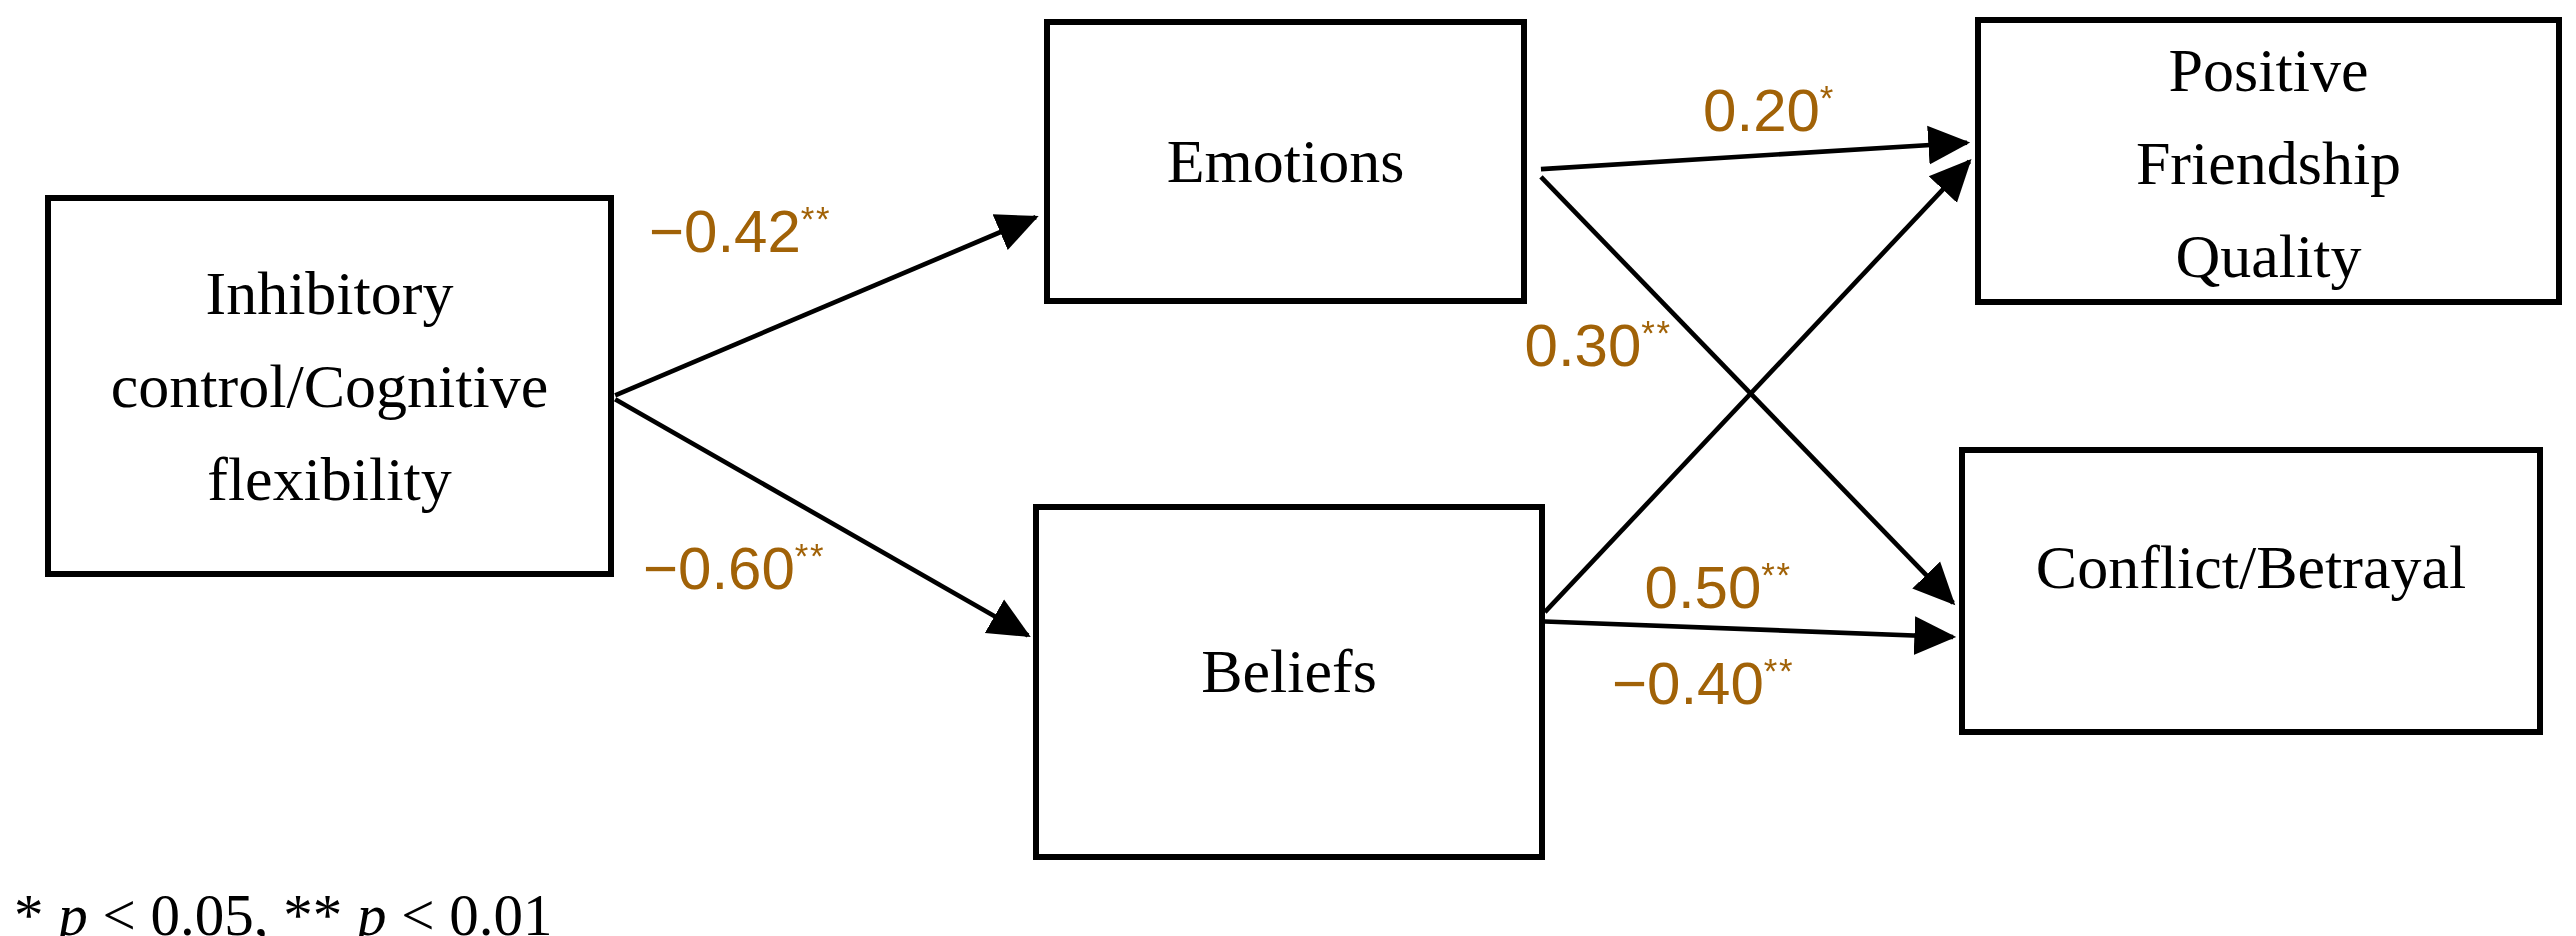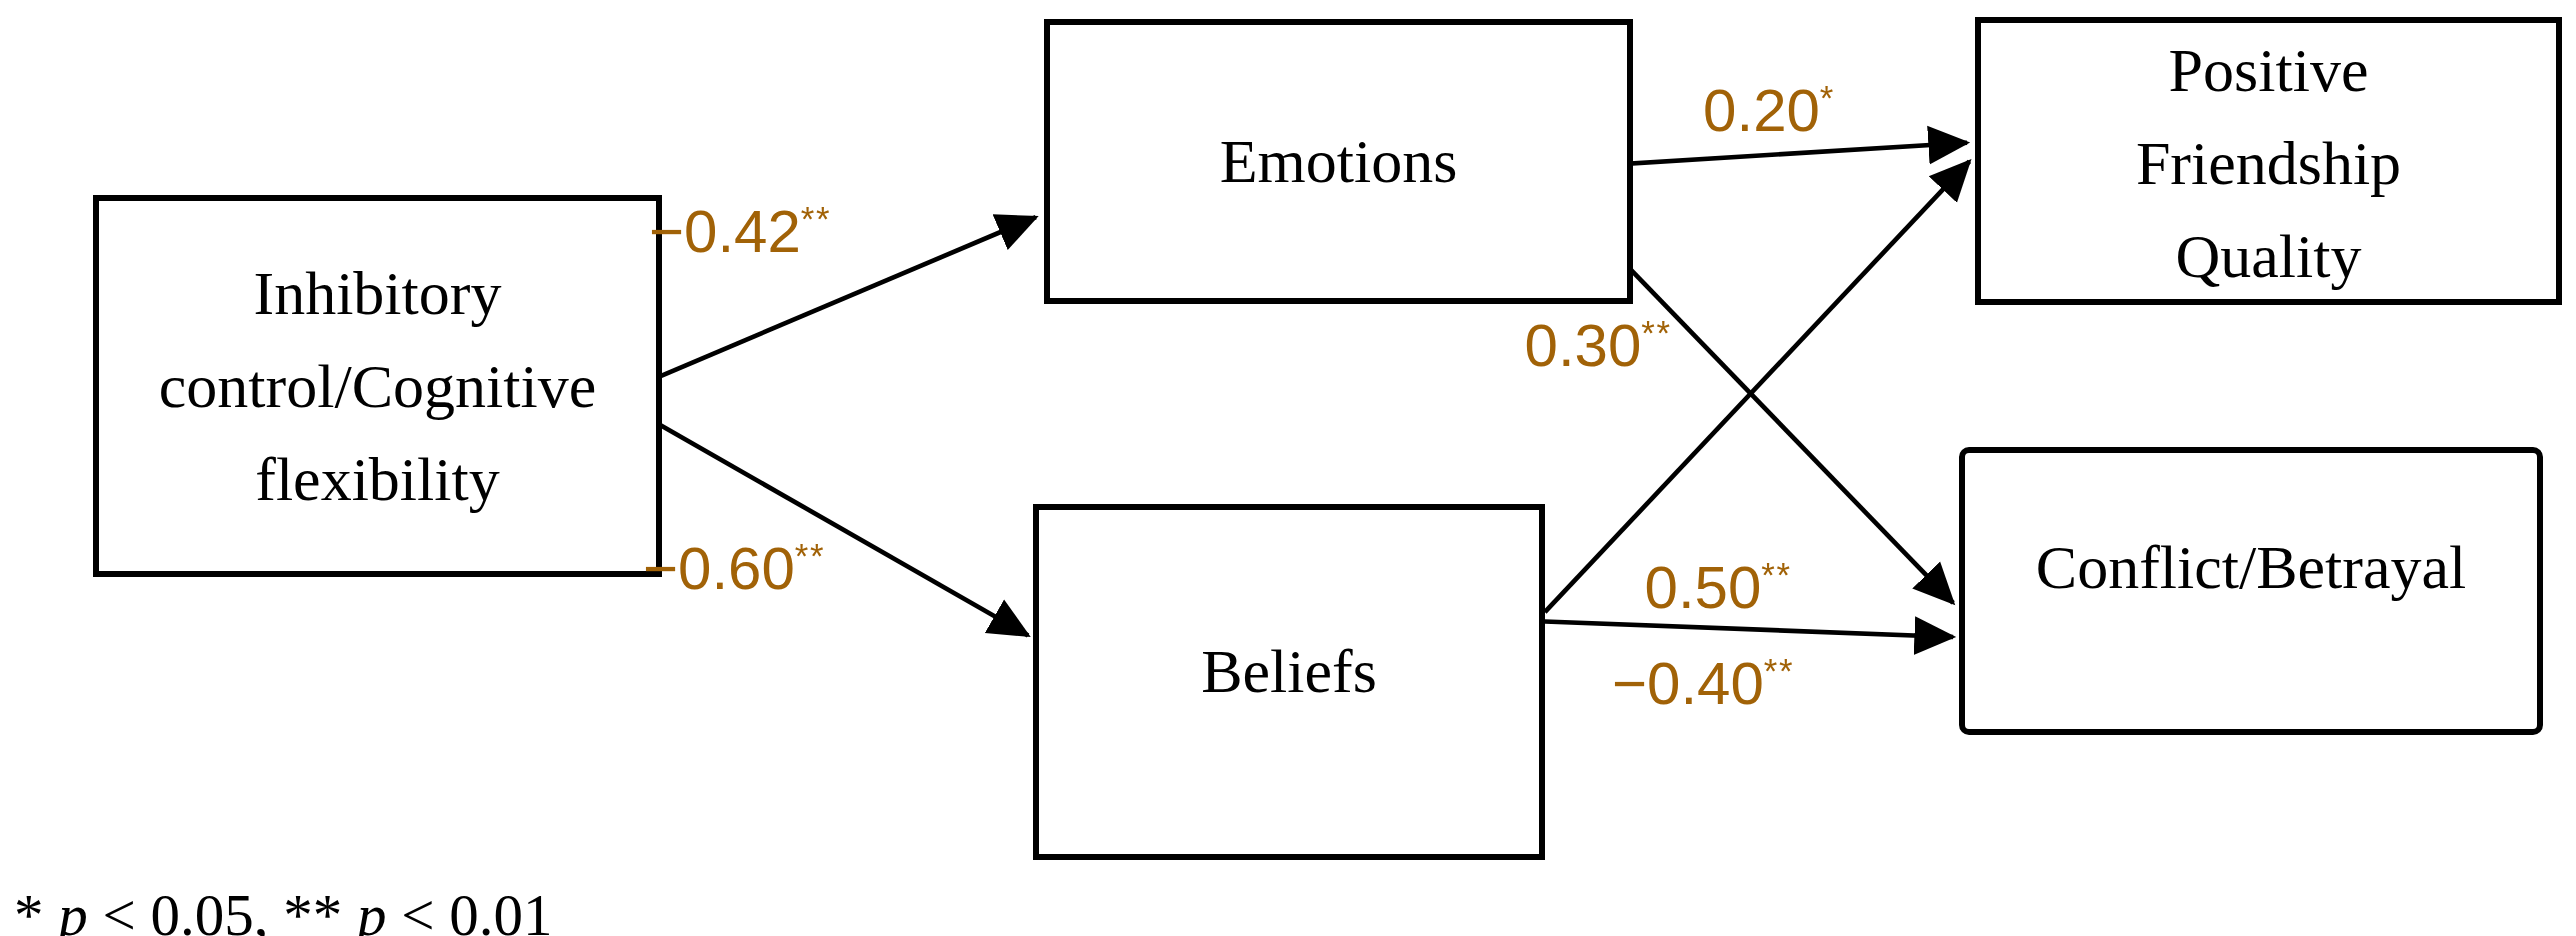--- a/index.html
+++ b/index.html
@@ -26,27 +26,27 @@
     display: flex;
     align-items: center;
     justify-content: center;
     text-align: center;
     font-family: "Liberation Serif", serif;
     font-size: 62px;
     line-height: 1.5;
     color: #000;
   }
   .box .lbl { display: inline-block; }
-  #box-predictor   { left: 45px;   top: 195px; width: 569px; height: 382px; margin-left: 48px; }
+  #box-predictor   { left: 45px;   top: 195px; width: 569px; height: 382px; }
   #box-predictor .lbl { max-width: 504px; }
-  #box-emotions    { left: 1044px; top: 19.4px;  width: 589px; height: 285px; }
+  #box-emotions    { left: 1044px; top: 19.4px;  width: 483px; height: 285px; }
   #box-beliefs     { left: 1033px; top: 504px; width: 512px; height: 356px; padding-bottom: 21px; }
   #box-pfq         { left: 1975px; top: 17px;  width: 587px; height: 288px; padding-top: 5px; }
   #box-pfq .lbl { max-width: 341px; }
-  #box-conflict    { left: 1959px; top: 447px; width: 584px; height: 288px; padding-bottom: 48px; border-radius: 10px; }
+  #box-conflict    { left: 1959px; top: 447px; width: 584px; height: 288px; padding-bottom: 48px; }
   .coef {
     position: absolute;
     transform: translate(-50%, -50%);
     font-family: "Liberation Sans", sans-serif;
     font-size: 60px;
     font-weight: 400;
     color: #a16207;
     white-space: nowrap;
   }
   .coef sup { font-size: 58%; letter-spacing: 1.5px; }

